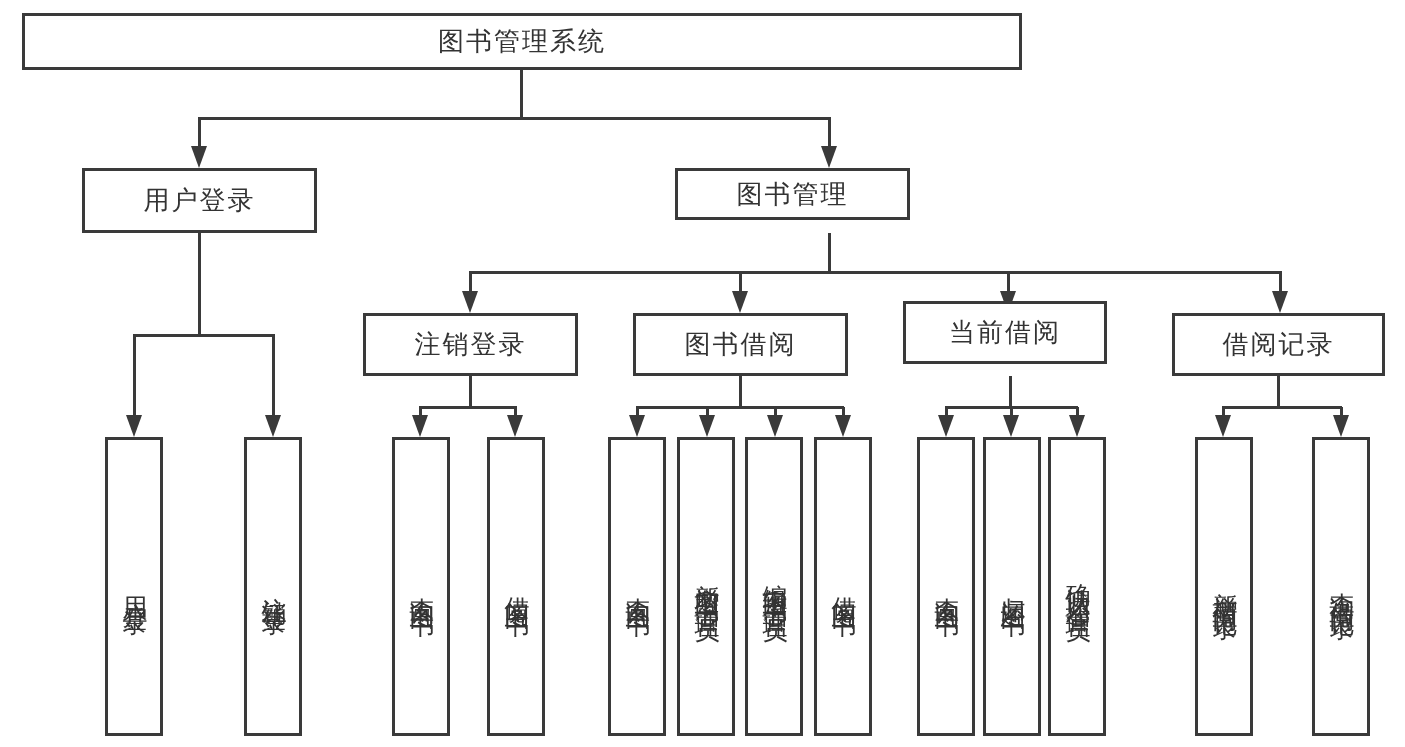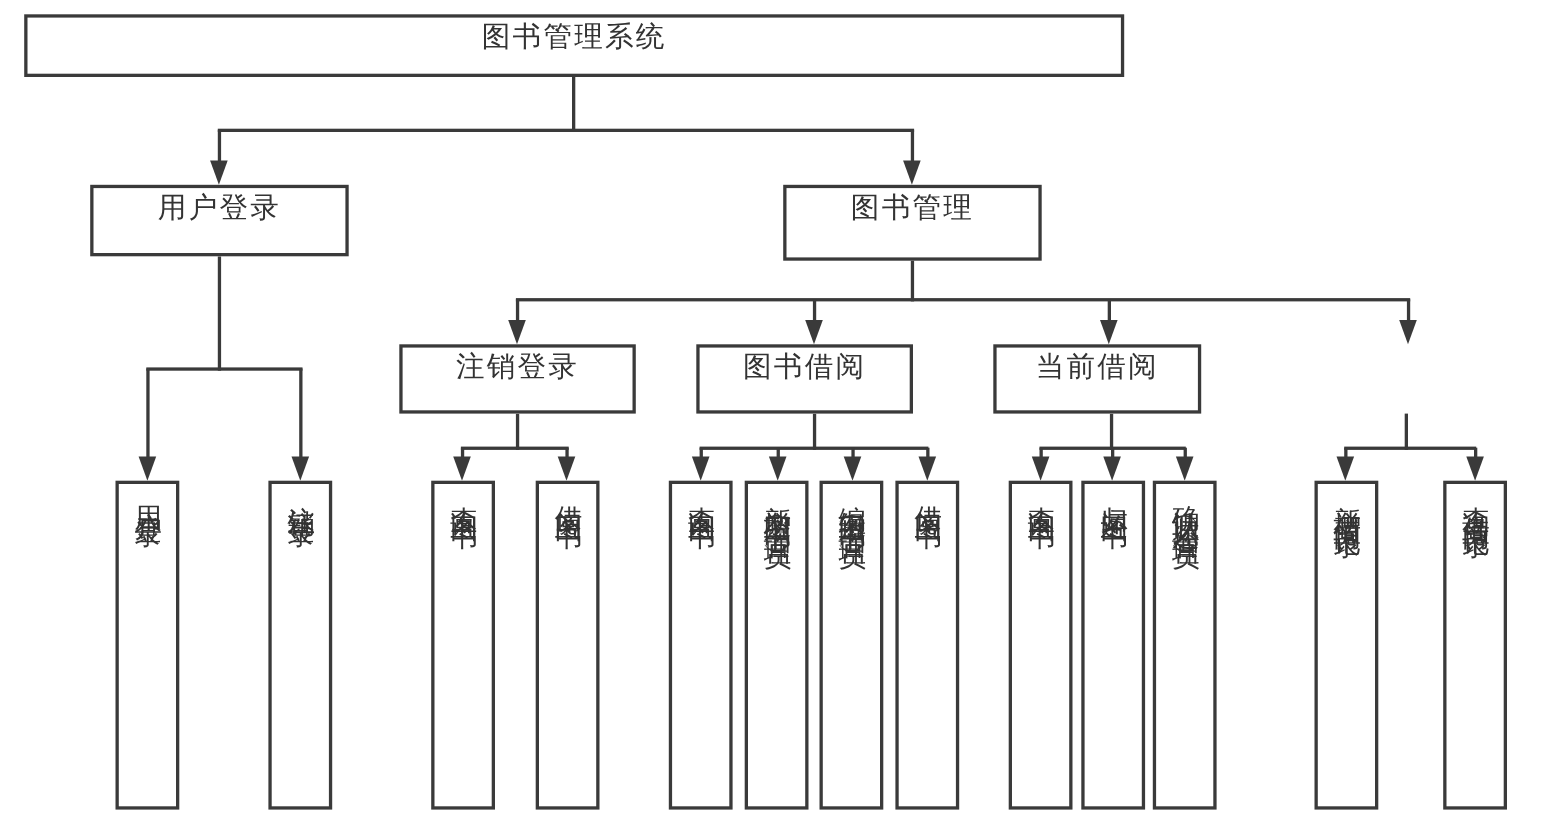--- a/index.html
+++ b/index.html
@@ -25,21 +25,21 @@
     border-left:8px solid transparent;
     border-right:8px solid transparent;
     border-top:22px solid var(--line);
   }
   
   .node{
     position:absolute;
     box-sizing:border-box;
     background:var(--canvas);
     border:3px solid var(--line);
-    display:flex;align-items:flex-start;justify-content:center;
+    display:flex;align-items:center;justify-content:center;
     z-index:2;
   }
   .node .lbl{
     font-size:26px;
     letter-spacing:2px;
     white-space:nowrap;
     color:var(--ink);
   }
   .leaf .vtext{
     writing-mode:vertical-rl;
@@ -124,32 +124,35 @@
   <div class="ah" style="left:1215px;top:415px"></div>
   <div class="ah" style="left:1333px;top:415px"></div>
 
   <div class="node" style="left:22px;top:13px;width:1000px;height:57px">
     <span class="lbl">图书管理系统</span>
   </div>
 
   <div class="node" style="left:82px;top:168px;width:235px;height:65px">
     <span class="lbl">用户登录</span>
   </div>
-  <div class="node" style="left:712px;top:168px;width:235px;height:69px">
+  <div class="node" style="left:675px;top:168px;width:235px;height:52px">
     <span class="lbl">图书管理</span>
   </div>
 
   <div class="node" style="left:363px;top:313px;width:215px;height:63px">
     <span class="lbl">注销登录</span>
   </div>
-  <div class="node" style="left:633px;top:313px;width:197px;height:63px">
+  <div class="node" style="left:633px;top:313px;width:215px;height:63px">
     <span class="lbl">图书借阅</span>
   </div>
-  <div class="node" style="left:903px;top:313px;width:189px;height:63px">
+  <div class="node" style="left:903px;top:301px;width:204px;height:63px">
     <span class="lbl">当前借阅</span>
+  </div>
+  <div class="node" style="left:1172px;top:313px;width:213px;height:63px">
+    <span class="lbl">借阅记录</span>
   </div>
 
   <div class="node leaf" style="left:105px;top:437px;width:58px;height:299px">
     <span class="vtext">用户登录</span>
   </div>
   <div class="node leaf" style="left:244px;top:437px;width:58px;height:299px">
     <span class="vtext">注销登录</span>
   </div>
 
   <div class="node leaf" style="left:392px;top:437px;width:58px;height:299px">

